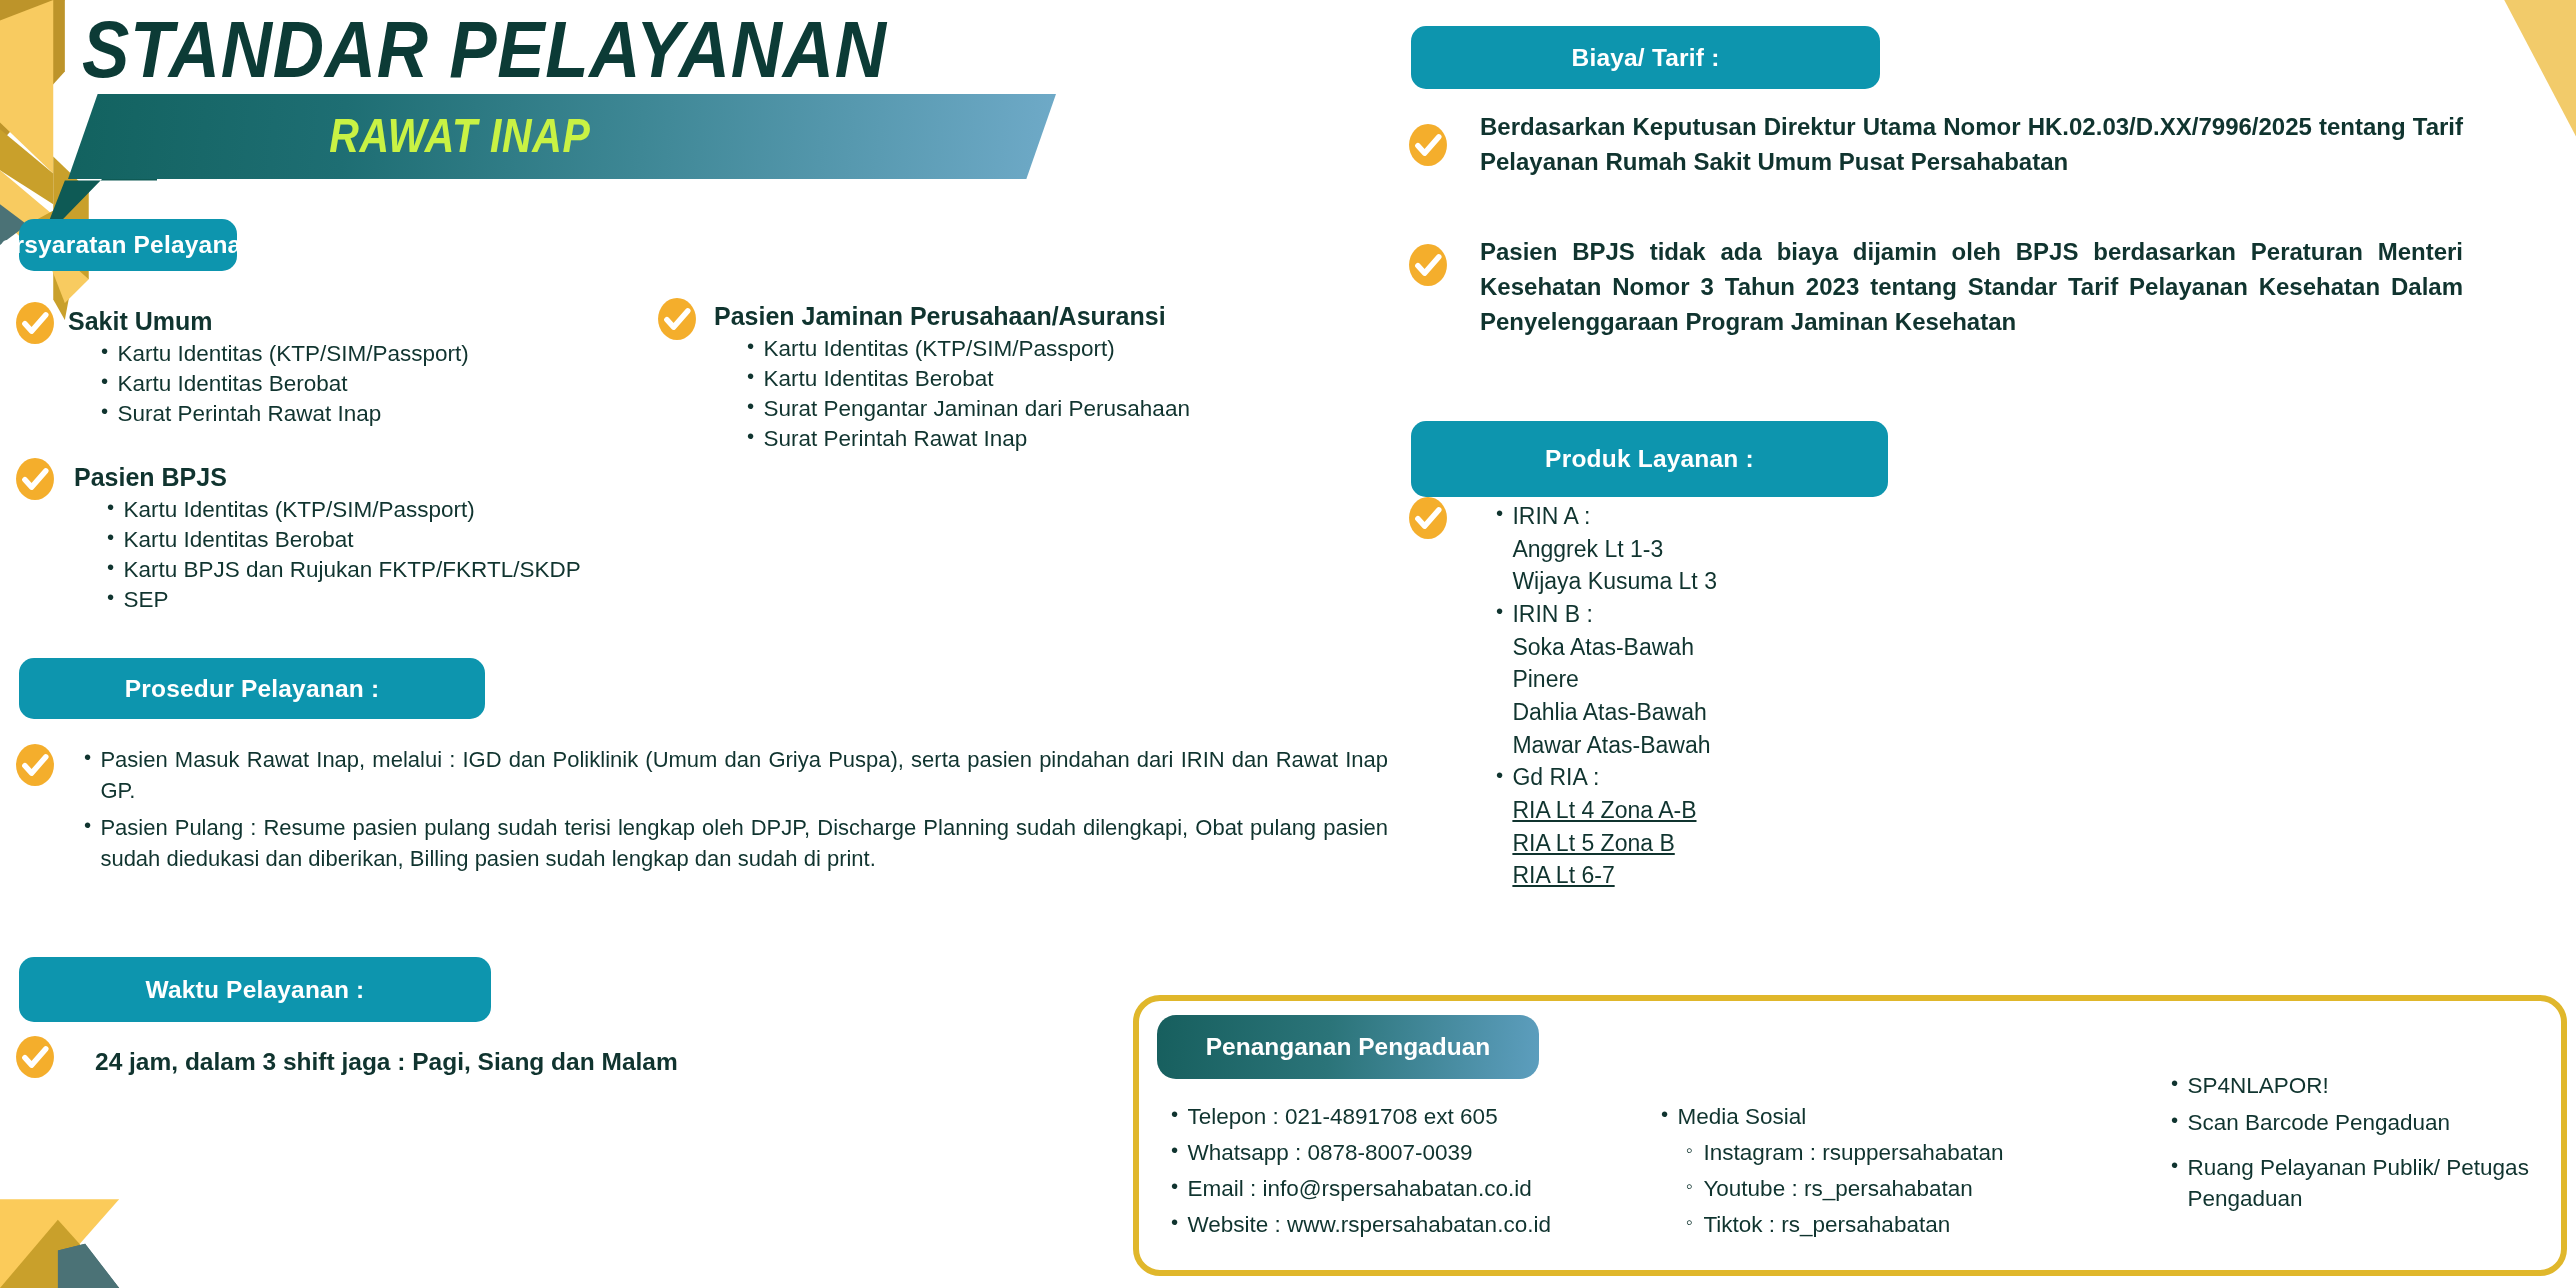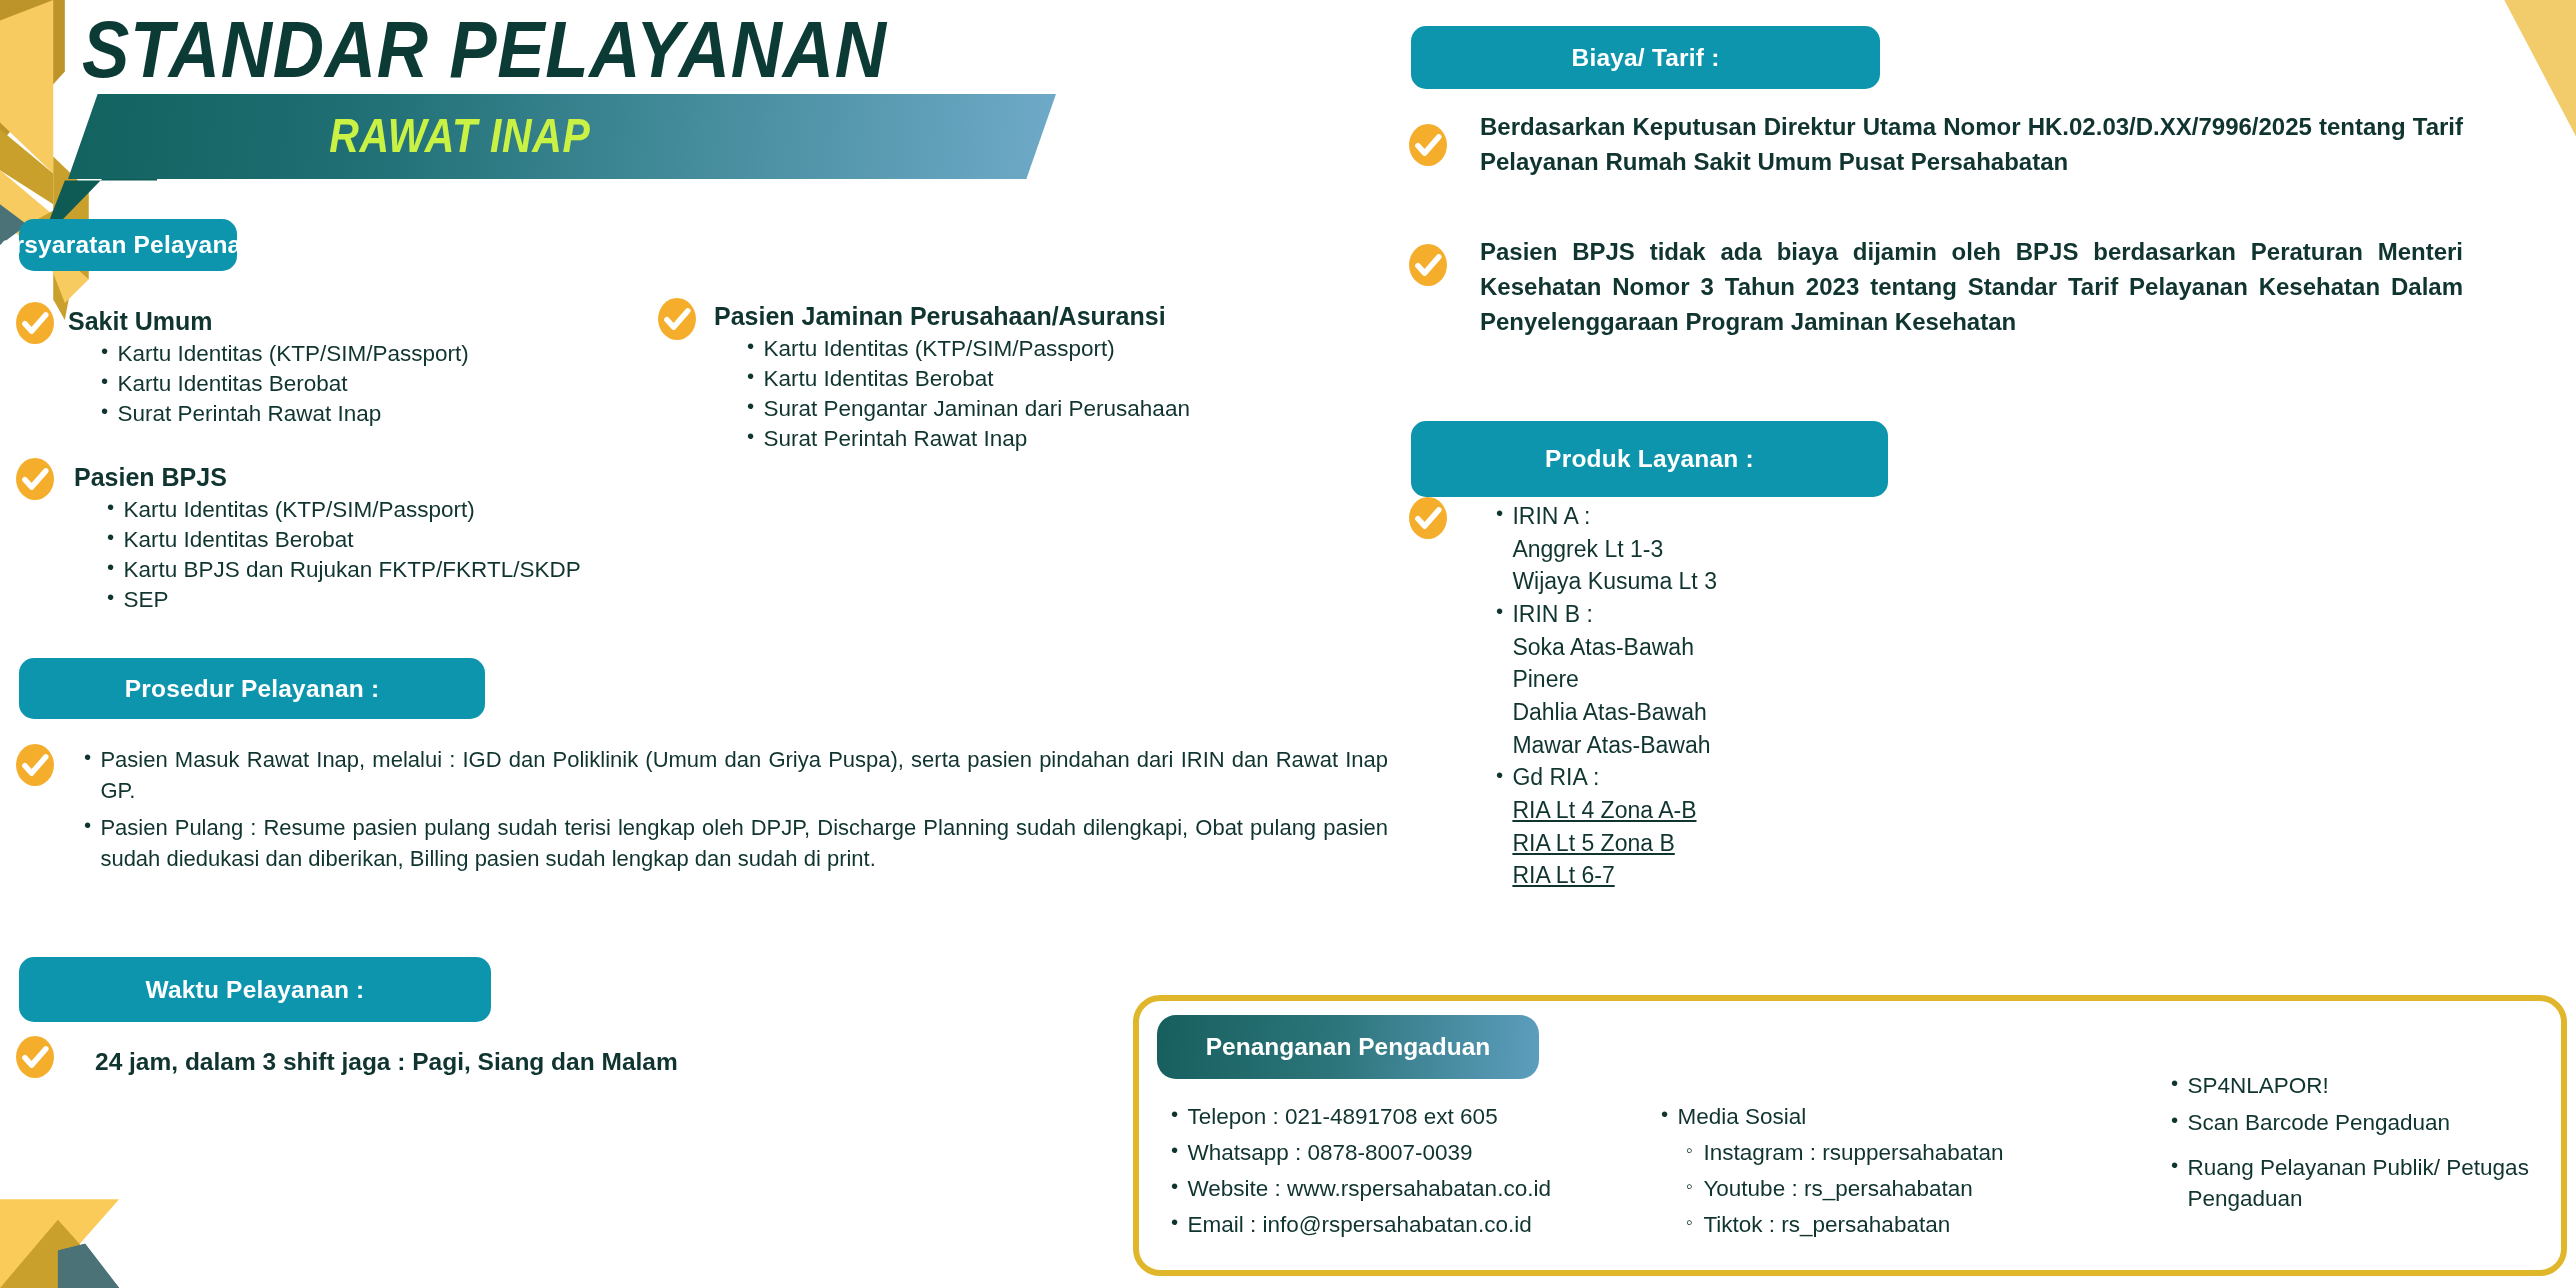--- a/index.html
+++ b/index.html
@@ -233,22 +233,22 @@
     </div>
   </div>
 
   <div id="pengaduan-box"></div>
   <div id="pengaduan-pill">Penanganan Pengaduan</div>
 
   <div class="blk" style="left:1167px; top:1099px; width:545px;">
     <ul class="bul" style="font-size:22.5px; line-height:1.60;">
       <li>Telepon  : 021-4891708 ext 605</li>
       <li>Whatsapp  : 0878-8007-0039</li>
+      <li>Email  : info@rspersahabatan.co.id</li>
       <li>Website  : www.rspersahabatan.co.id</li>
-      <li>Email  : info@rspersahabatan.co.id</li>
     </ul>
   </div>
 
   <div class="blk" style="left:1657px; top:1099px; width:518px;">
     <ul class="bul" style="font-size:22.5px; line-height:1.60;">
       <li>Media Sosial</li>
     </ul>
     <ul class="bul hollow" style="font-size:22.5px; line-height:1.60; margin-left:26px;">
       <li>Instagram : rsuppersahabatan</li>
       <li>Youtube : rs_persahabatan</li>

